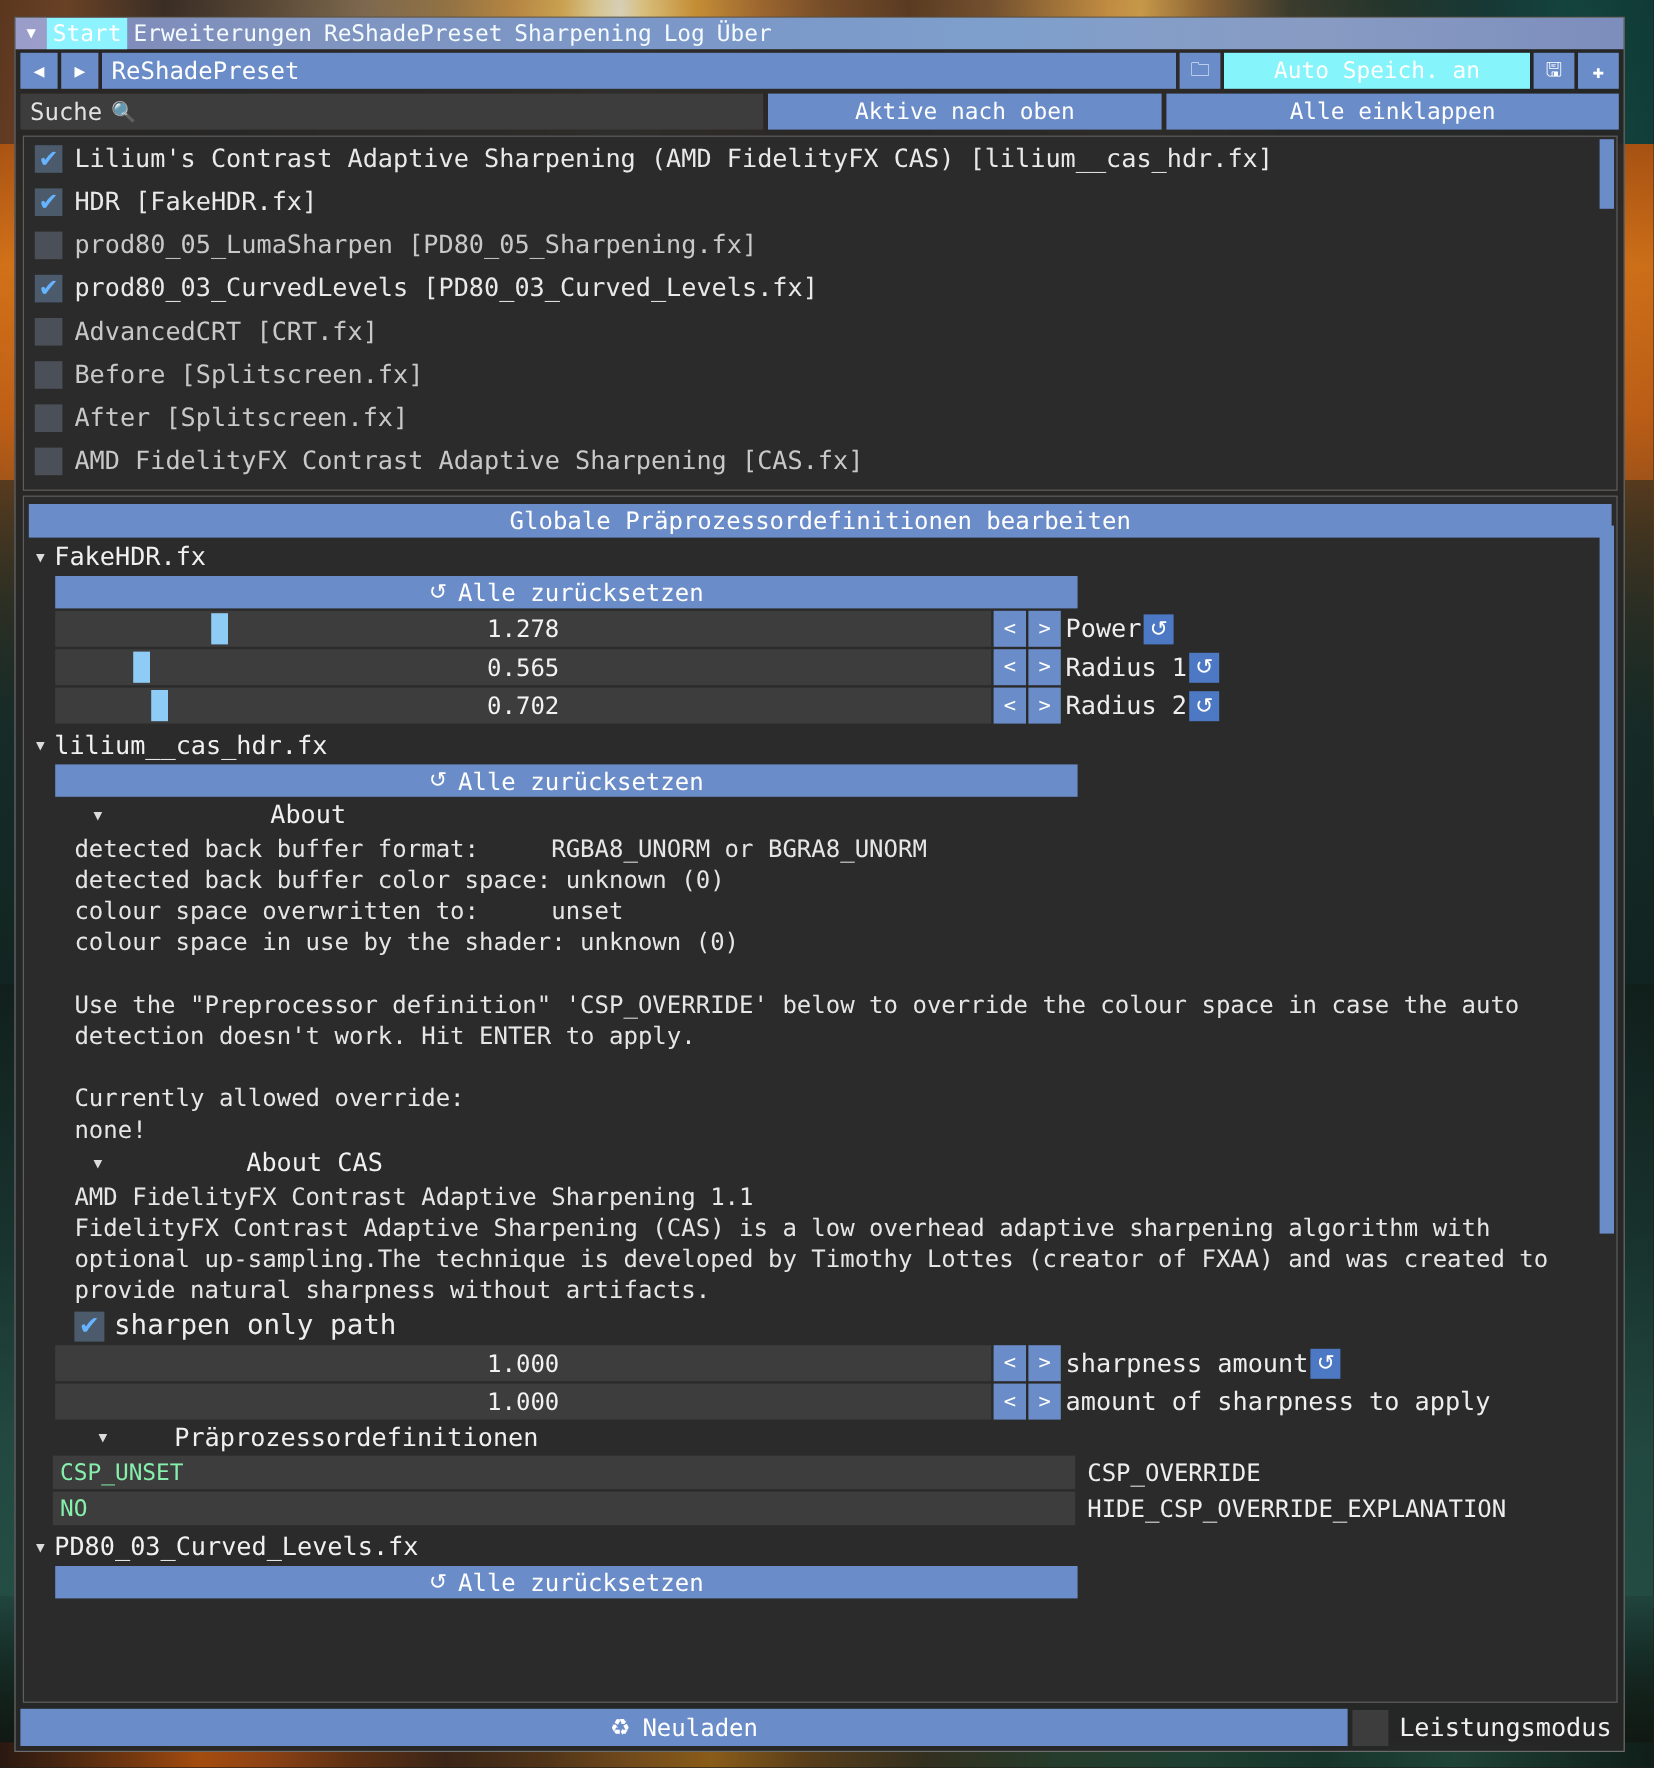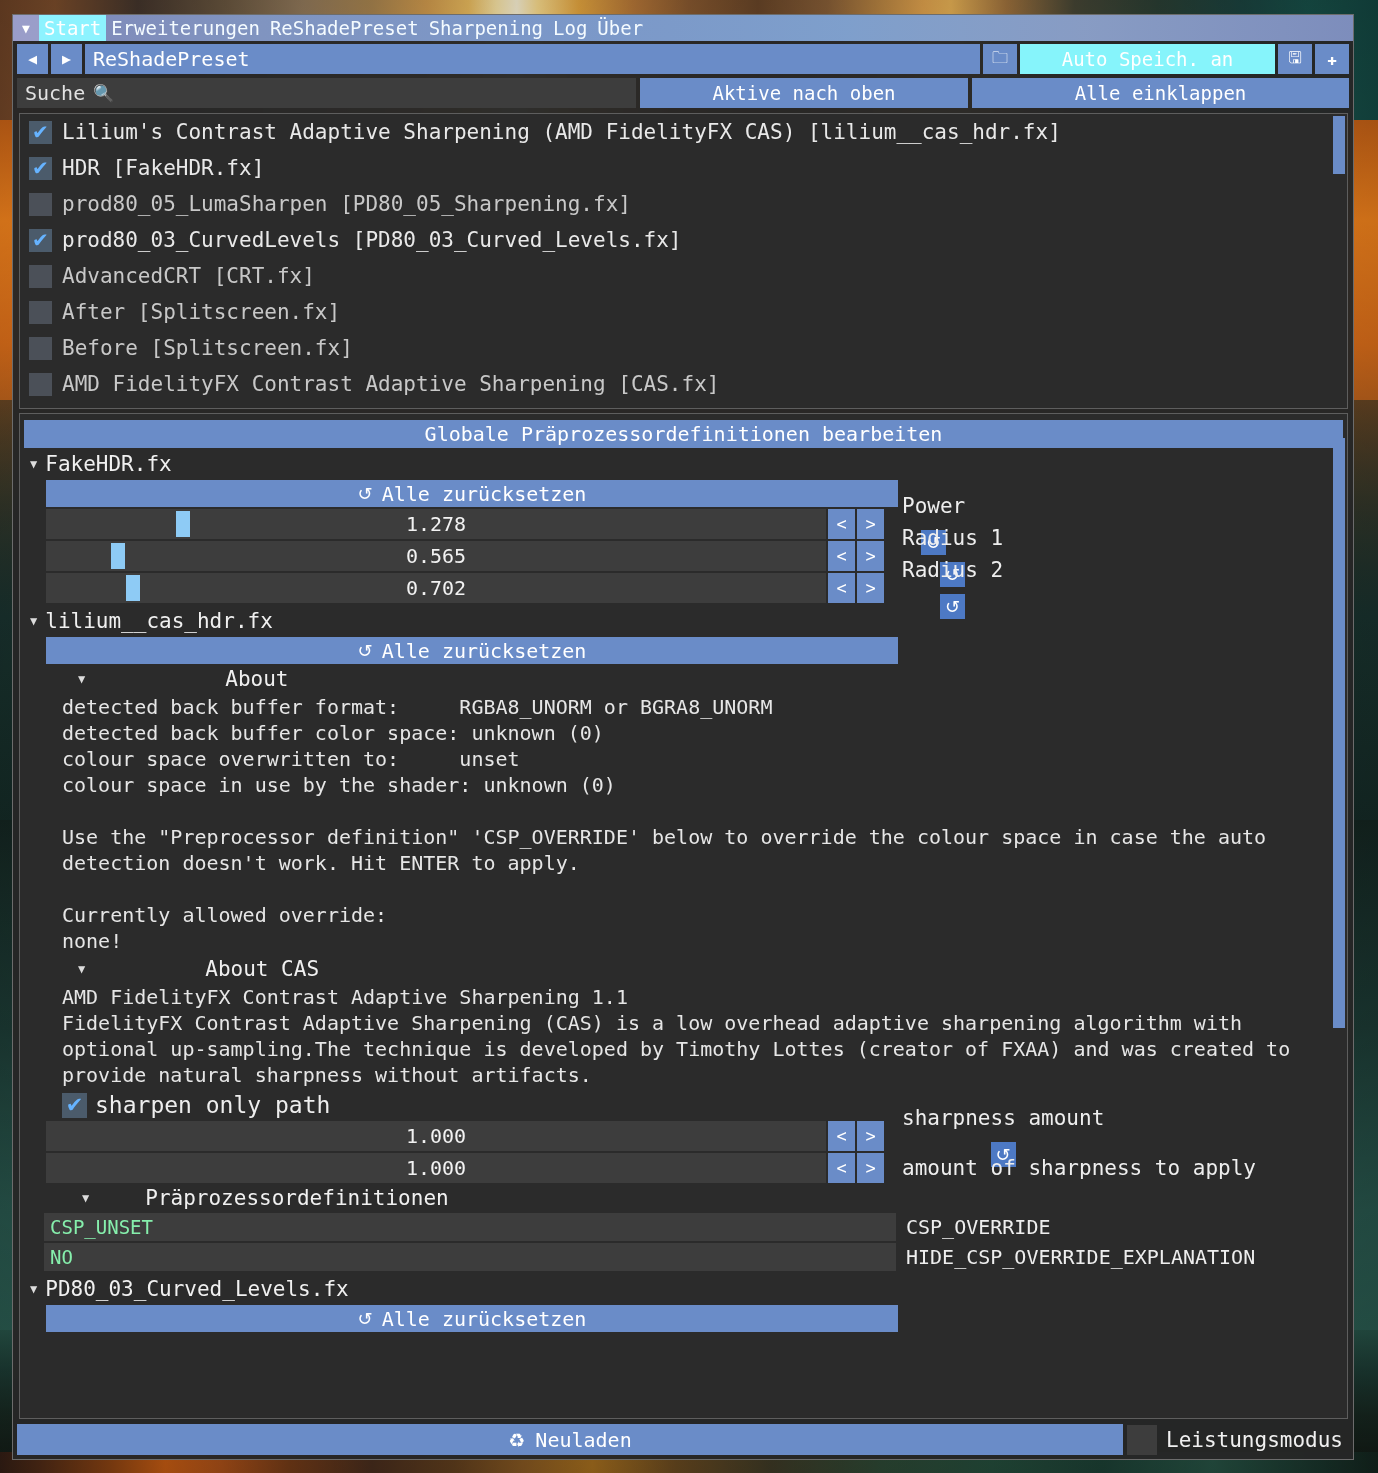--- a/index.html
+++ b/index.html
@@ -231,22 +231,22 @@
     background: #8ecbf5;
   }
   .sval { font-size: 20px; color: #f2f2f2; z-index: 2; }
   .sbtn {
     width: 27px; height: 30px; margin-left: 2px;
     background: #6a8cc8; color: #ffffff;
     display: flex; align-items: center; justify-content: center;
     font-size: 17px;
   }
   .slabel {
-    margin-left: 18px; font-size: 21px; color: #eeeeee;
-    display: flex; align-items: center; gap: 12px; white-space: nowrap; flex-direction: column;
+    margin-left: 4px; font-size: 21px; color: #eeeeee;
+    display: flex; align-items: center; gap: 2px; white-space: nowrap;
   }
   .revert {
     width: 25px; height: 25px; background: #4d79c4; color: #ffffff;
     display: flex; align-items: center; justify-content: center;
     font-size: 18px; font-family: "DejaVu Sans", sans-serif;
   }
 
   .treehdr {
     display: flex; align-items: center;
     margin: 3px 0 3px 0; padding-left: 58px;
@@ -377,25 +377,25 @@
         <span class="tick">✔</span>
       </div>
       <div class="fxlabel">prod80_03_CurvedLevels [PD80_03_Curved_Levels.fx]</div>
     </div>
     <div class="fxrow off">
       <div class="cb"></div>
       <div class="fxlabel">AdvancedCRT [CRT.fx]</div>
     </div>
     <div class="fxrow off">
       <div class="cb"></div>
-      <div class="fxlabel">After [Splitscreen.fx]</div>
+      <div class="fxlabel">Before [Splitscreen.fx]</div>
     </div>
     <div class="fxrow off">
       <div class="cb"></div>
-      <div class="fxlabel">Before [Splitscreen.fx]</div>
+      <div class="fxlabel">After [Splitscreen.fx]</div>
     </div>
     <div class="fxrow off">
       <div class="cb"></div>
       <div class="fxlabel">AMD FidelityFX Contrast Adaptive Sharpening [CAS.fx]</div>
     </div>
     <div class="vsb" style="top:2px; bottom:2px;">
       <div class="thumb" style="top:0px; height:58px;"></div>
     </div>
   </div>
 

